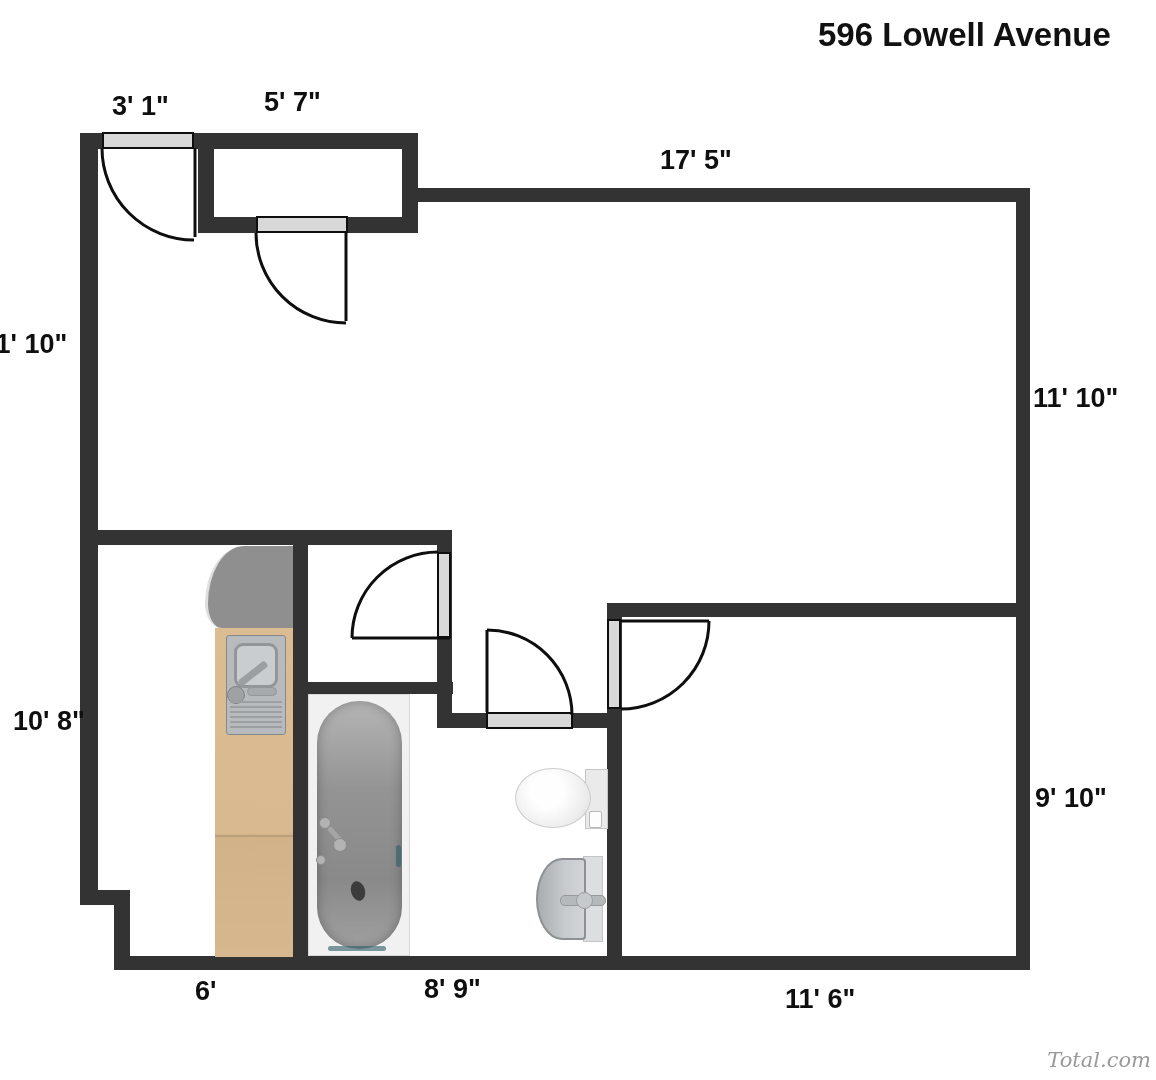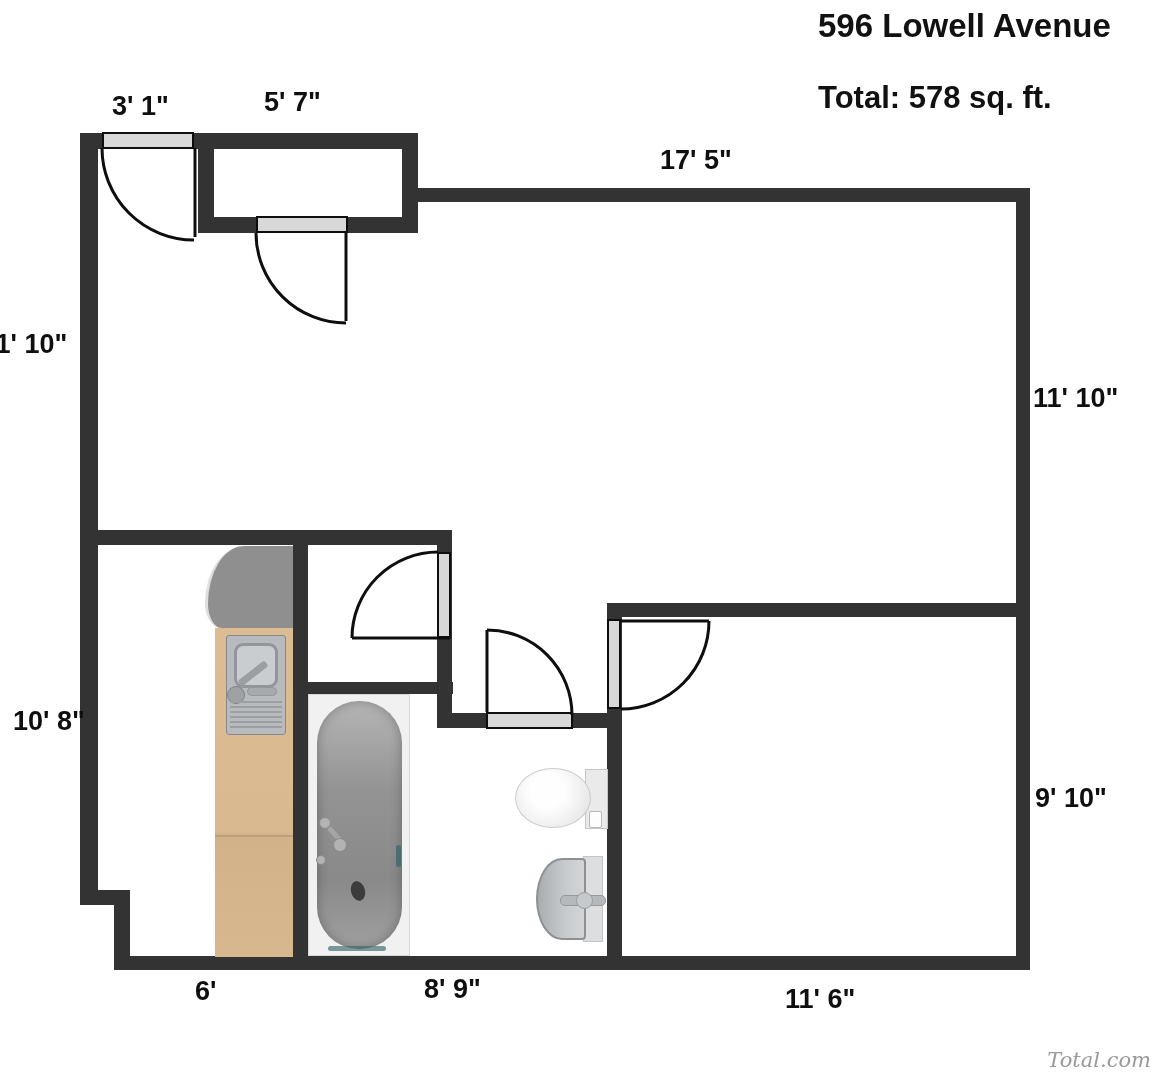--- a/index.html
+++ b/index.html
@@ -2,21 +2,21 @@
 <html><head>
 <meta charset="utf-8">
 <style>
   html,body{margin:0;padding:0;background:#ffffff;}
   #canvas{position:relative;width:1156px;height:1080px;background:#ffffff;overflow:hidden;
           font-family:"Liberation Sans","DejaVu Sans",sans-serif;}
   .wall{position:absolute;background:#333333;}
   .wall-inner{position:absolute;background:#ffffff;}
   .door-leaf{position:absolute;background:#d8d8d8;border:2px solid #0e0e0e;box-sizing:border-box;}
   .lbl{position:absolute;font-weight:700;font-size:27px;color:#0f0f0f;white-space:nowrap;letter-spacing:0px;}
-  .title{position:absolute;left:818px;top:7px;font-weight:700;font-size:33px;color:#111;white-space:nowrap;}
+  .title{position:absolute;left:818px;top:16px;font-weight:700;font-size:33px;color:#111;white-space:nowrap;}
   .total{position:absolute;left:818px;top:80px;font-weight:700;font-size:31px;color:#111;white-space:nowrap;}
   .watermark{position:absolute;right:5px;top:1048px;font-family:"DejaVu Serif","Liberation Serif",serif;
              font-style:italic;font-size:21px;color:#9a9a9a;white-space:nowrap;}
   #door-svg{position:absolute;left:0;top:0;z-index:5;pointer-events:none;}
   .fx{position:absolute;box-sizing:border-box;}
   
   .corner-counter{left:205px;top:546px;width:88px;height:82px;background:#8f8f8f;
                   border-radius:42px 0 0 18px / 62px 0 0 26px;border-left:3px solid #dedede;}
   .wood-counter{left:215px;top:628px;width:78px;height:329px;
                 background:linear-gradient(180deg,#dcbd93 0%,#d9ba90 62%,#d2b389 63%,#d7b88e 100%);}
@@ -51,21 +51,20 @@
             background:linear-gradient(90deg,#aaadaf 0%,#c8cbcd 60%,#d2d4d6 100%);}
   .bs-arm{left:560px;top:895px;width:46px;height:11px;background:#b6b9bb;border:1px solid #96999b;border-radius:5px;}
   .bs-knob{left:576px;top:892px;width:17px;height:17px;background:#c6c9cb;border:1px solid #9a9da0;border-radius:50%;}
 </style>
 </head>
 <body>
 
 <div id="canvas">
 
   <div class="title">596 Lowell Avenue</div>
-  <div class="total">Total: 578 sq. ft.</div>
 
   <div class="wall" style="left:80px;top:133px;width:18px;height:772px;"></div>
   <div class="wall" style="left:80px;top:133px;width:128px;height:16px;"></div>
   <div class="wall" style="left:198px;top:133px;width:220px;height:100px;"></div>
   <div class="wall-inner" style="left:214px;top:149px;width:188px;height:68px;"></div>
   <div class="wall" style="left:418px;top:188px;width:612px;height:14px;"></div>
   <div class="wall" style="left:1016px;top:188px;width:14px;height:782px;"></div>
   <div class="wall" style="left:114px;top:956px;width:916px;height:14px;"></div>
   <div class="wall" style="left:114px;top:890px;width:16px;height:80px;"></div>
   <div class="wall" style="left:80px;top:890px;width:50px;height:15px;"></div>

